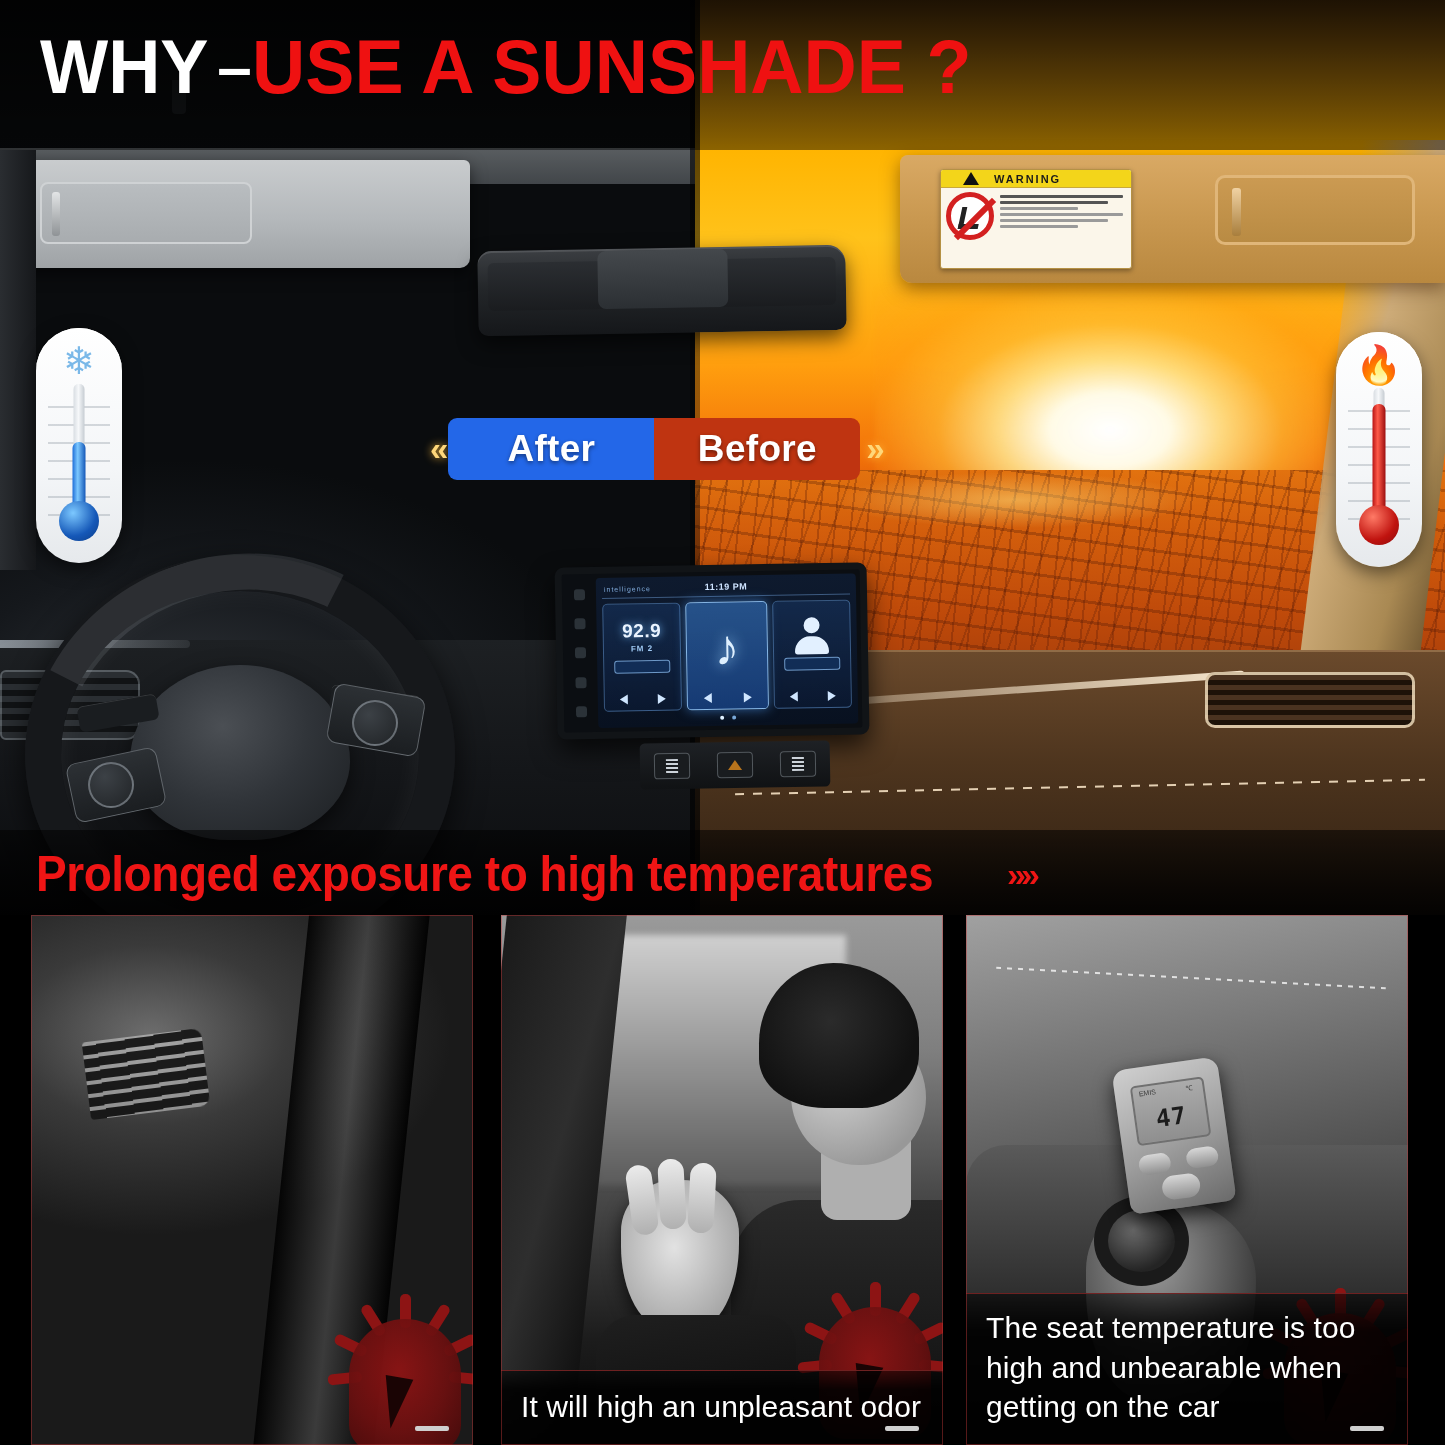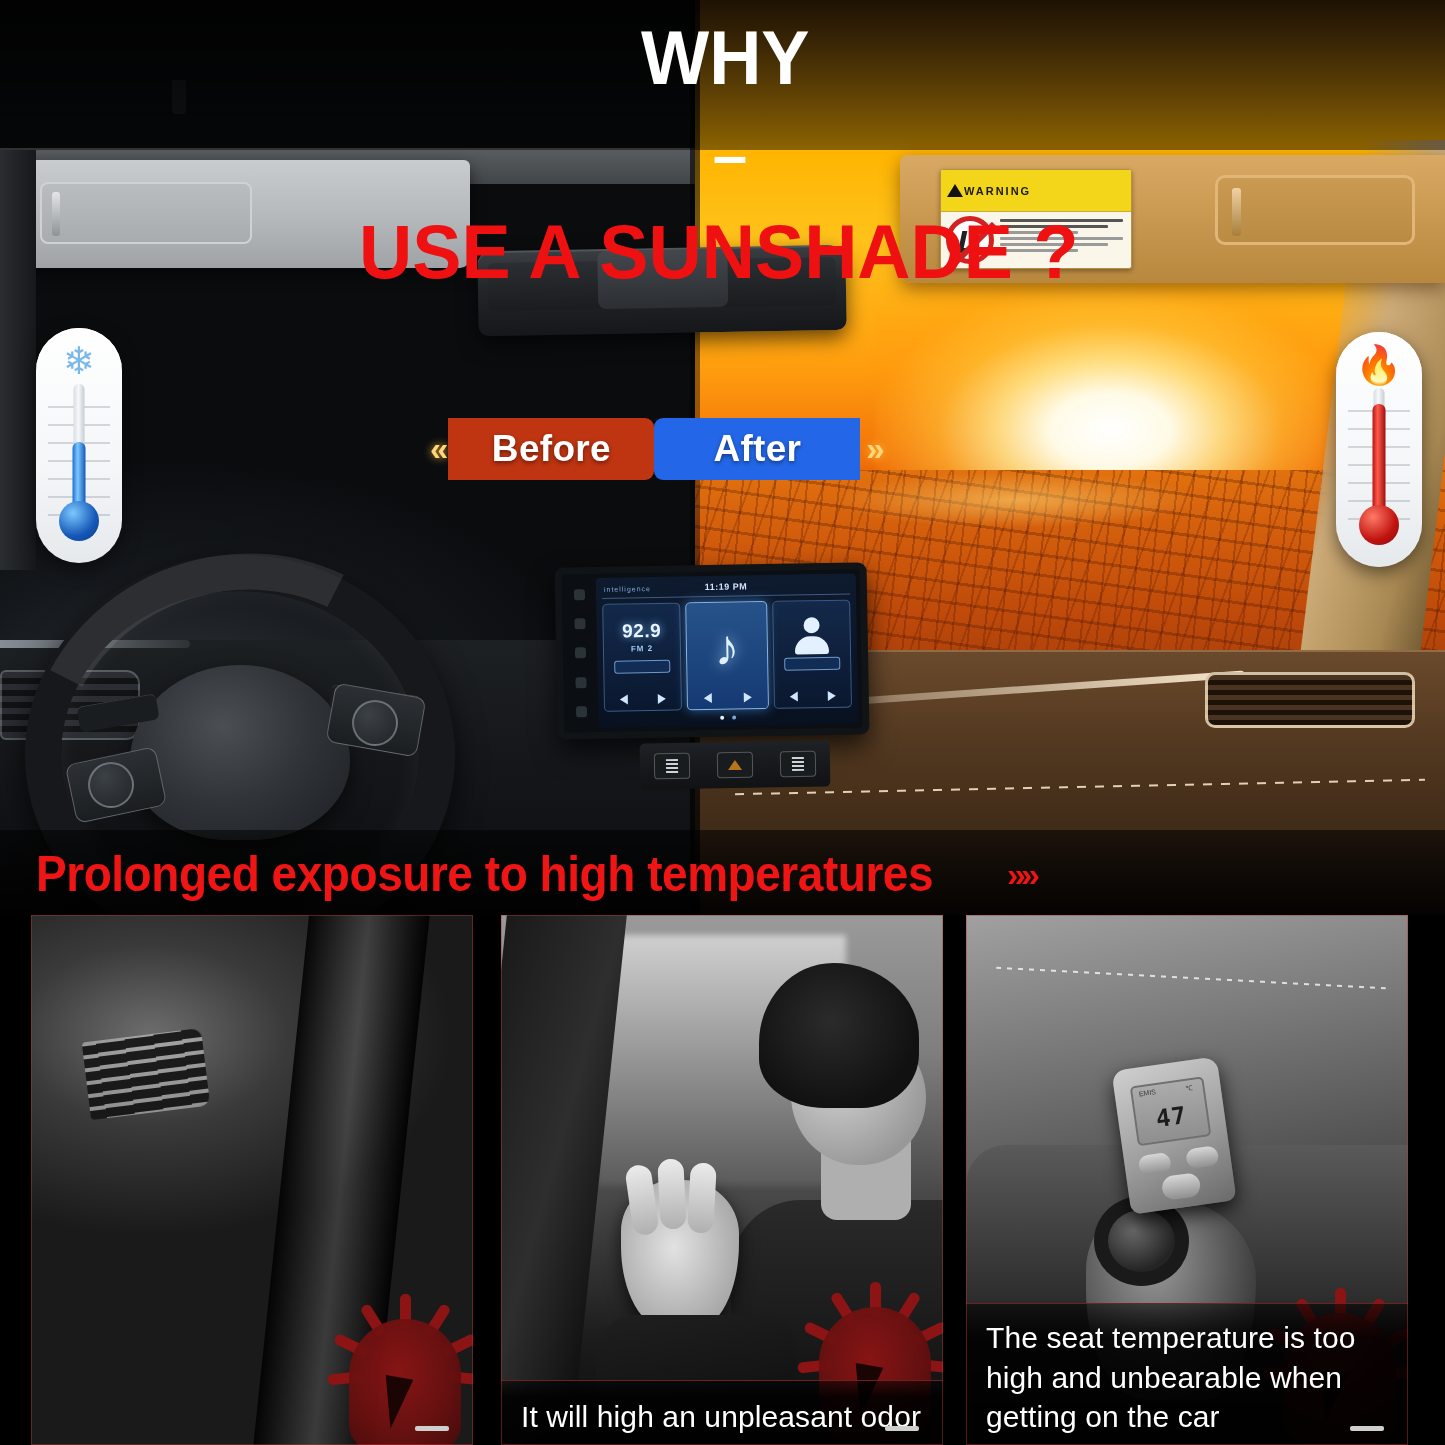--- a/index.html
+++ b/index.html
@@ -142,22 +142,22 @@
   .r-visor-slot:after{
     content:""; position:absolute; left:14px; top:10px; width:9px; height:48px;
     background:linear-gradient(180deg,#f0d2a3,#a87e3c); border-radius:3px;
   }
   .warn-label{
     position:absolute; left:40px; top:14px; width:192px; height:100px;
     background:#fbf6ea; border:1px solid #b59144; border-radius:3px;
     overflow:hidden; box-shadow:0 2px 5px rgba(0,0,0,.35);
   }
   .warn-top{
-    height:42px; background:#f3d51a; display:flex; align-items:center; gap:1px;
-    padding:0 6px; border-bottom:1px solid #c9a93a;
+    height:18px; background:#f3d51a; display:flex; align-items:center; gap:15px;
+    padding:0 22px; border-bottom:1px solid #c9a93a;
   }
   .warn-tri{
     width:0;height:0;border-left:8px solid transparent;border-right:8px solid transparent;
     border-bottom:13px solid #111; flex:0 0 auto;
   }
   .warn-word{ font-size:11px; font-weight:bold; letter-spacing:2px; color:#1a1a1a; }
   .warn-body{ display:flex; padding:4px 5px; gap:6px; }
   .no-sign{
     width:48px;height:48px;border-radius:50%;border:5px solid #d32020;position:relative;flex:0 0 auto;
     background:#fff;
@@ -482,21 +482,21 @@
     border-radius:50%; border:14px solid #1a1a1a;
     background:radial-gradient(circle at 38% 32%,#6a6a6a,#242424 70%);
   }
 
   
   .cap{
     position:absolute; left:0; right:0; bottom:0;
     background:linear-gradient(180deg, rgba(0,0,0,.55) 0%, rgba(0,0,0,.9) 25%, rgba(0,0,0,.95) 100%);
     border:1px solid rgba(200,60,60,.55);
     border-left:none; border-right:none; border-bottom:none;
-    padding:16px 20px 8px 20px;
+    padding:16px 20px 18px 20px;
     color:#fff; font-size:30px; line-height:1.32; font-weight:normal;
     letter-spacing:.1px;
   }
   .cap.tall{ padding-top:14px; }
   .burst{
     position:absolute; width:172px; height:190px; pointer-events:none;
   }
   .burst .core{
     position:absolute; left:30px; top:42px; width:112px; height:132px;
     background:radial-gradient(ellipse at 45% 40%, #8d1414 0%, #6b1010 55%, #460a0a 100%);
@@ -668,29 +668,29 @@
       <div class="th-glyph">🔥</div>
       <div class="th-ticks"></div>
       <div class="th-ticks r"></div>
       <div class="th-stem"></div>
       <div class="th-fill"></div>
       <div class="th-bulb"></div>
     </div>
 
     <div class="badges">
       <span class="chev left">«</span>
+      <div class="badge after">After</div>
       <div class="badge before">Before</div>
-      <div class="badge after">After</div>
       <span class="chev right">»</span>
     </div>
 
     <div style="position:absolute;left:0;top:0;width:1445px;height:150px;
                 background:linear-gradient(180deg,rgba(0,0,0,.85),rgba(0,0,0,.45));"></div>
-    <div style="position:absolute;left:40px;top:14px;width:1380px;height:92px;
-                display:flex;align-items:center;gap:18px;flex-direction:column;">
+    <div style="position:absolute;left:40px;top:20px;width:1380px;height:92px;
+                display:flex;align-items:center;">
       <span style="color:#fff;font-size:76px;font-weight:bold;transform:scaleX(.95);transform-origin:left center;">WHY</span>
       <span style="color:#fff;font-size:62px;font-weight:bold;">–</span>
       <span style="color:#ef1111;font-size:76px;font-weight:bold;transform:scaleX(.97);transform-origin:left center;">USE A SUNSHADE ?</span>
     </div>
   </div>
 
   <div class="banner">
     <span class="banner-text">Prolonged exposure to high temperatures</span>
     <span class="banner-chev">»»</span>
   </div>

